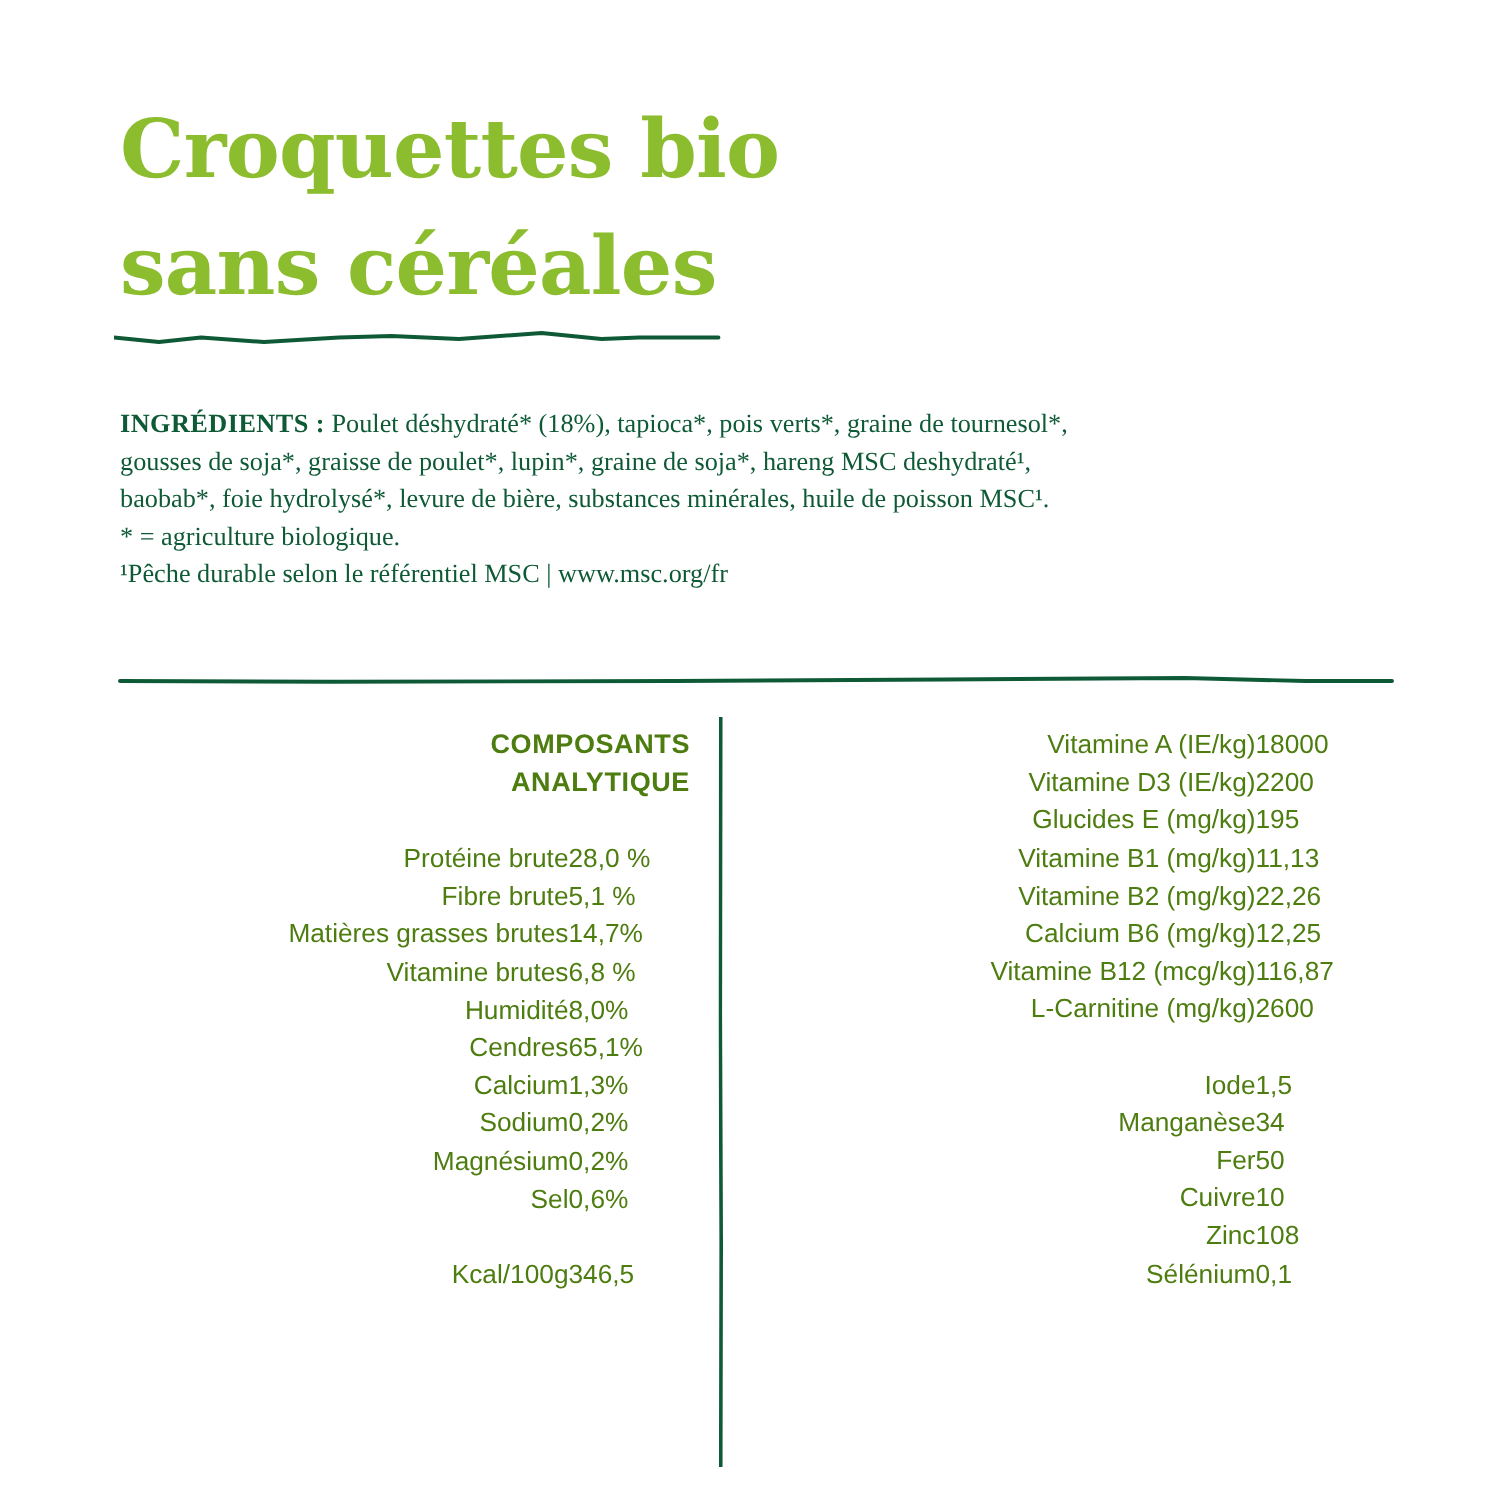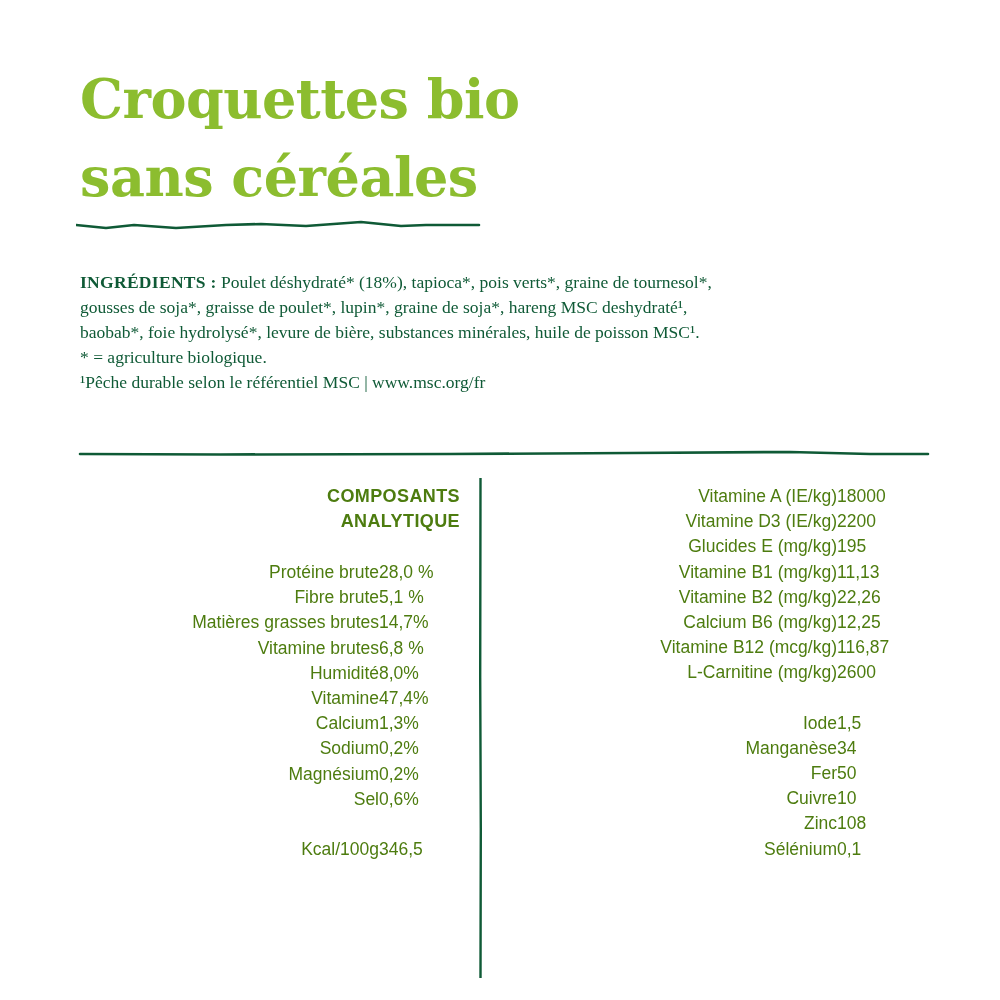--- a/index.html
+++ b/index.html
@@ -136,22 +136,22 @@
       </div>
     <div class="row">
         <span class="k">Vitamine brutes</span>
         <span>6,8 %</span>
       </div>
     <div class="row">
         <span class="k">Humidité</span>
         <span>8,0%</span>
       </div>
     <div class="row">
-        <span class="k">Vitamine</span>
-        <span>47,4%</span>
+        <span class="k">Cendres</span>
+        <span>65,1%</span>
       </div>
     <div class="row">
         <span class="k">Calcium</span>
         <span>1,3%</span>
       </div>
     <div class="row">
         <span class="k">Sodium</span>
         <span>0,2%</span>
       </div>
     <div class="row">

